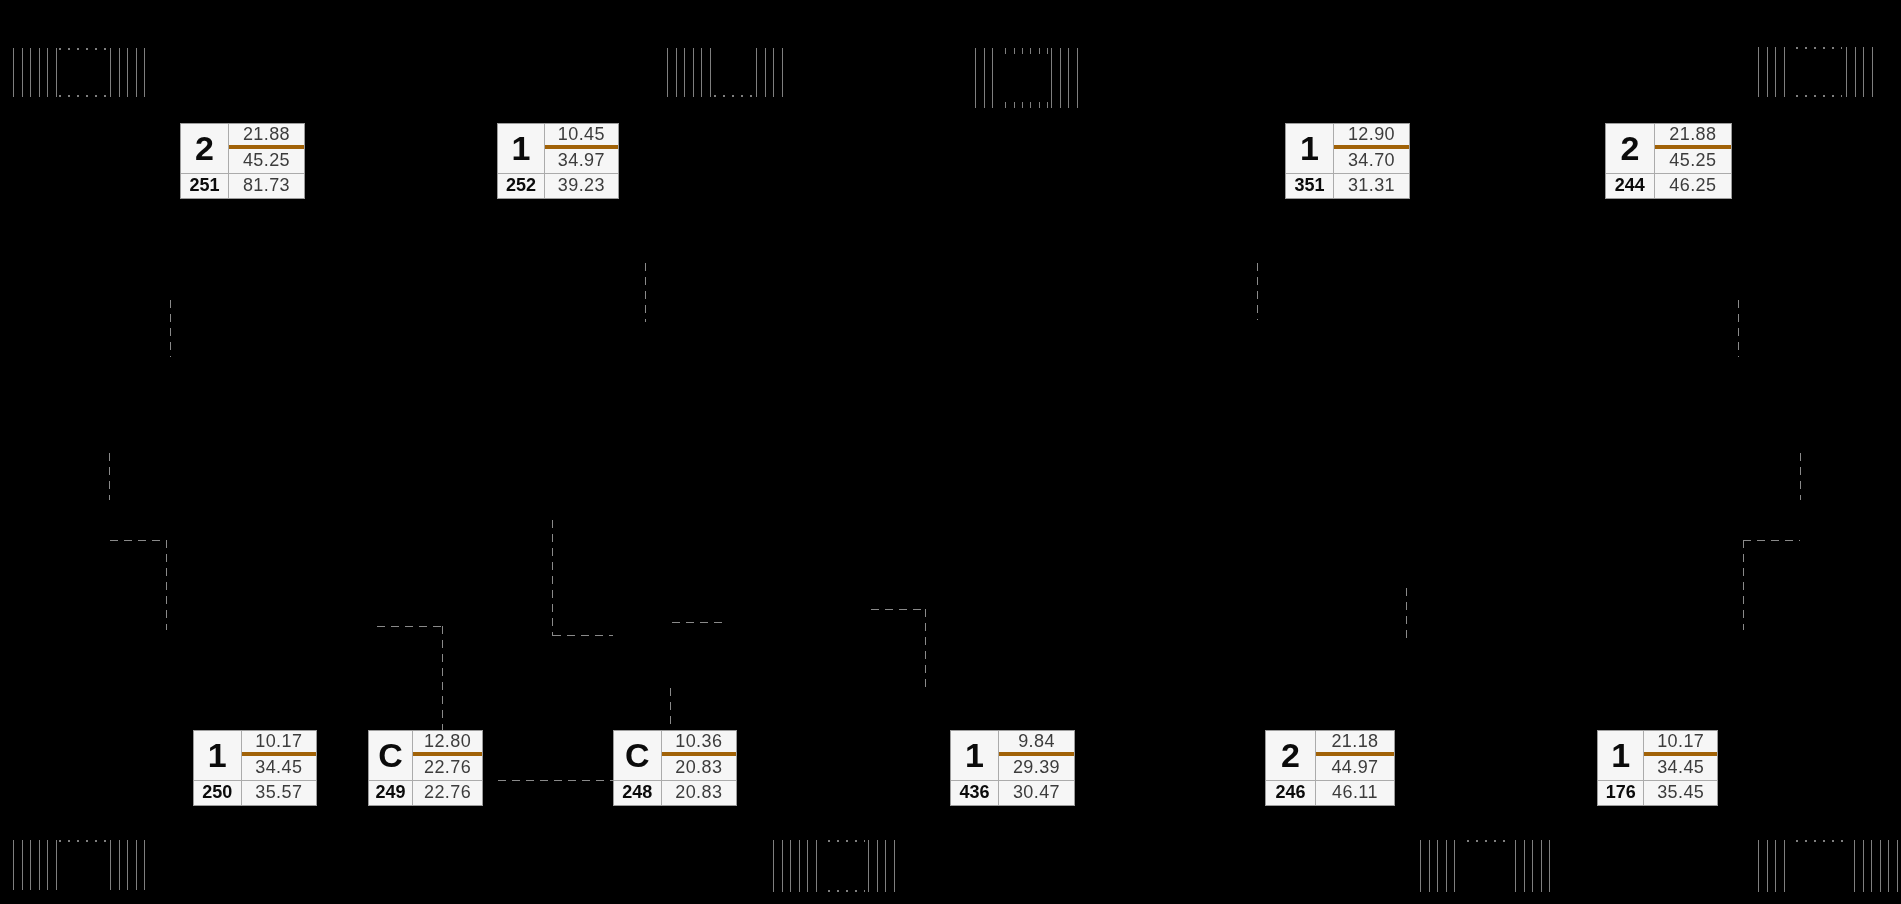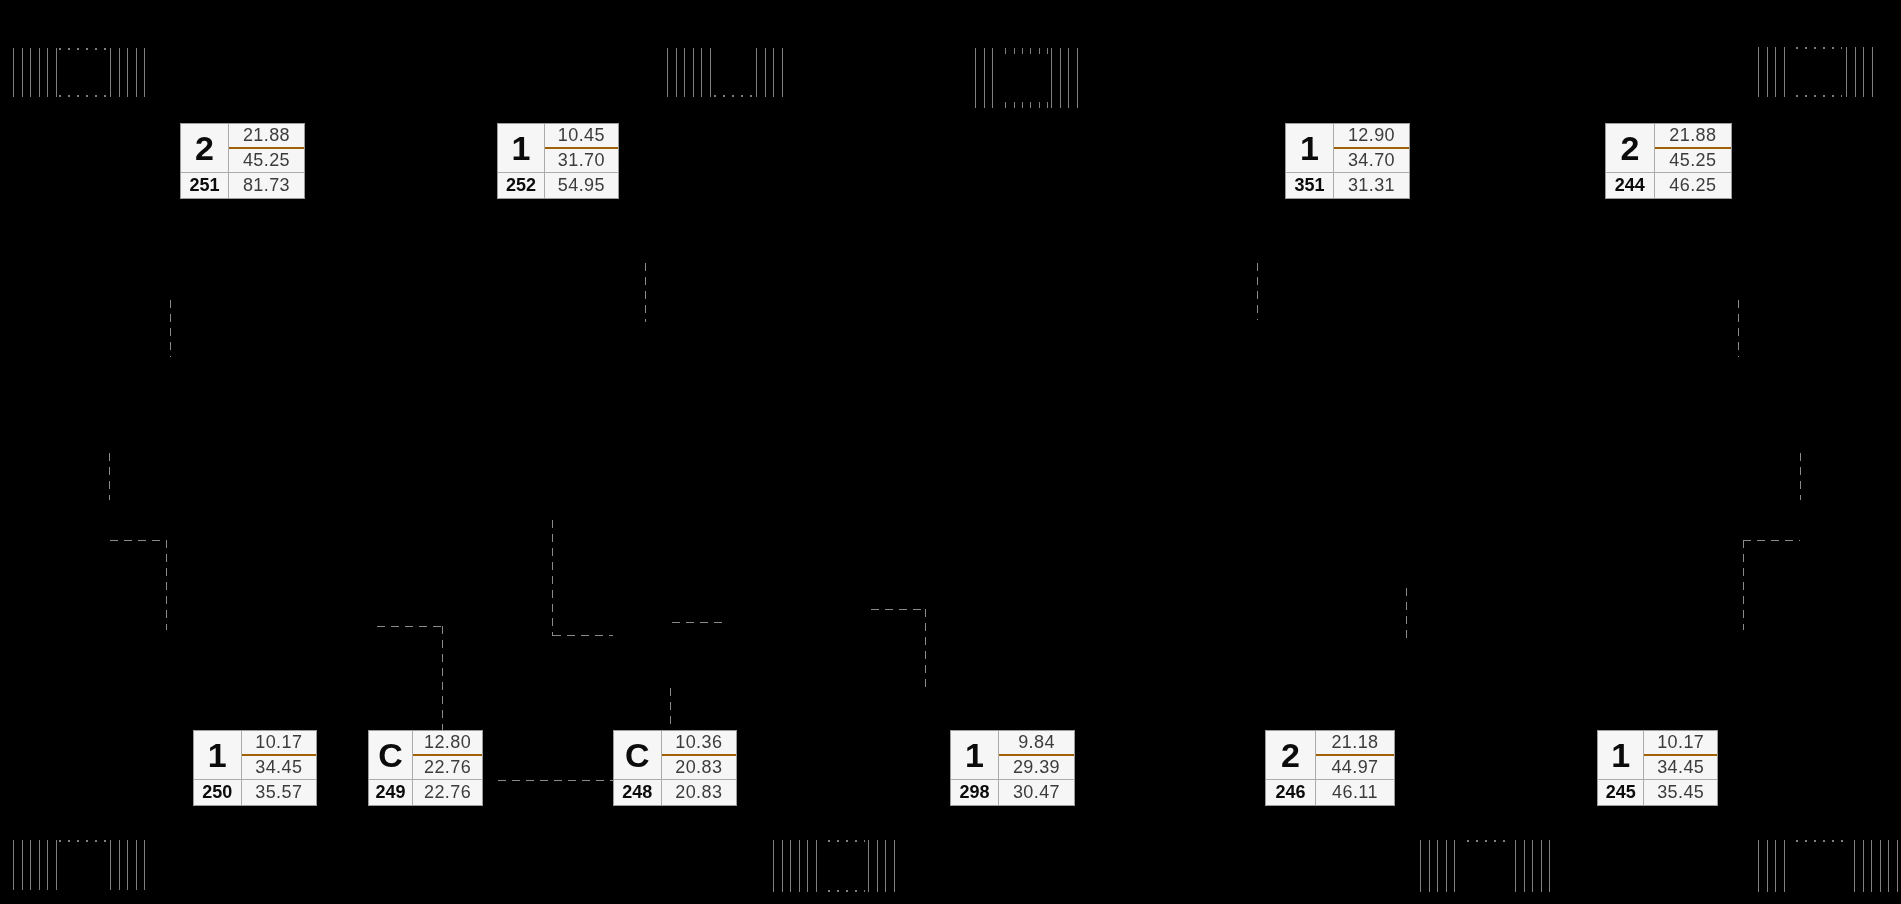--- a/index.html
+++ b/index.html
@@ -18,21 +18,21 @@
   .cell-type {
     grid-column:1; grid-row:1/3;
     font-size:34px; font-weight:700; color:#0b0b0b;
     border-right:1px solid #ababab; border-bottom:1px solid #ababab;
   }
   .cell-num {
     grid-column:1; grid-row:3;
     font-size:18px; font-weight:700; color:#0b0b0b;
     border-right:1px solid #ababab;
   }
-  .cell-v1 { grid-column:2; grid-row:1; border-bottom:2px solid #a16207; }
+  .cell-v1 { grid-column:2; grid-row:1; border-bottom:4px solid #a16207; }
   .cell-v2 { grid-column:2; grid-row:2; border-bottom:1px solid #ababab; }
   .cell-v3 { grid-column:2; grid-row:3; }
   .cell-v1,.cell-v2,.cell-v3 { font-size:18px; color:#3c3c3c; letter-spacing:0.4px; }
 
   
   .hatch { position:absolute; }
   .hl { 
     position:absolute; top:0; bottom:0;
     background:repeating-linear-gradient(90deg, #7f7f7f 0 1px, transparent 1px 8.6px);
   }
@@ -60,23 +60,23 @@
     <div class="cell cell-type">2</div>
     <div class="cell cell-v1">21.88</div>
     <div class="cell cell-v2">45.25</div>
     <div class="cell cell-num">251</div>
     <div class="cell cell-v3">81.73</div>
   </div>
 
   <div class="unit-label" style="left:497px;top:123px;width:122px;">
     <div class="cell cell-type">1</div>
     <div class="cell cell-v1">10.45</div>
-    <div class="cell cell-v2">31.70</div>
+    <div class="cell cell-v2">34.97</div>
     <div class="cell cell-num">252</div>
-    <div class="cell cell-v3">54.95</div>
+    <div class="cell cell-v3">39.23</div>
   </div>
 
   <div class="unit-label" style="left:1285px;top:123px;width:125px;">
     <div class="cell cell-type">1</div>
     <div class="cell cell-v1">12.90</div>
     <div class="cell cell-v2">34.70</div>
     <div class="cell cell-num">351</div>
     <div class="cell cell-v3">31.31</div>
   </div>
 
@@ -109,37 +109,37 @@
     <div class="cell cell-v1">10.36</div>
     <div class="cell cell-v2">20.83</div>
     <div class="cell cell-num">248</div>
     <div class="cell cell-v3">20.83</div>
   </div>
 
   <div class="unit-label" style="left:950px;top:730px;width:125px;">
     <div class="cell cell-type">1</div>
     <div class="cell cell-v1">9.84</div>
     <div class="cell cell-v2">29.39</div>
-    <div class="cell cell-num">298</div>
+    <div class="cell cell-num">436</div>
     <div class="cell cell-v3">30.47</div>
   </div>
 
   <div class="unit-label" style="left:1265px;top:730px;width:130px;">
     <div class="cell cell-type">2</div>
     <div class="cell cell-v1">21.18</div>
     <div class="cell cell-v2">44.97</div>
     <div class="cell cell-num">246</div>
     <div class="cell cell-v3">46.11</div>
   </div>
 
   <div class="unit-label" style="left:1597px;top:730px;width:121px;">
     <div class="cell cell-type">1</div>
     <div class="cell cell-v1">10.17</div>
     <div class="cell cell-v2">34.45</div>
-    <div class="cell cell-num">245</div>
+    <div class="cell cell-num">176</div>
     <div class="cell cell-v3">35.45</div>
   </div>
 
   <div class="hatch" style="left:13px;top:48px;width:139px;height:49px;">
     <div class="hl" style="left:0;width:44px;"></div>
     <div class="hl" style="left:97px;width:43px;"></div>
     <div class="hd" style="top:0;left:46px;width:48px;"></div>
     <div class="hd" style="bottom:0;left:46px;width:48px;"></div>
   </div>
 

